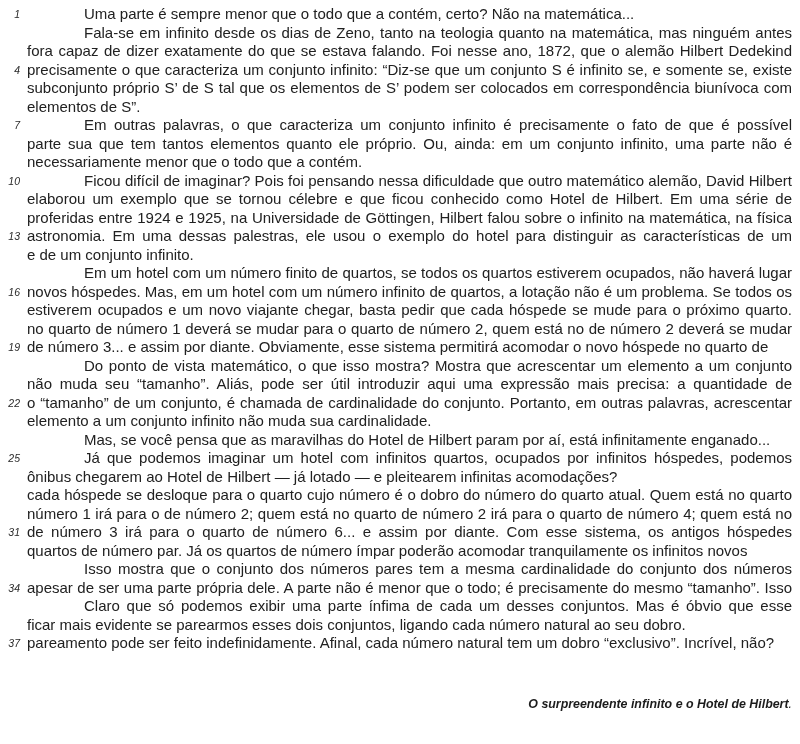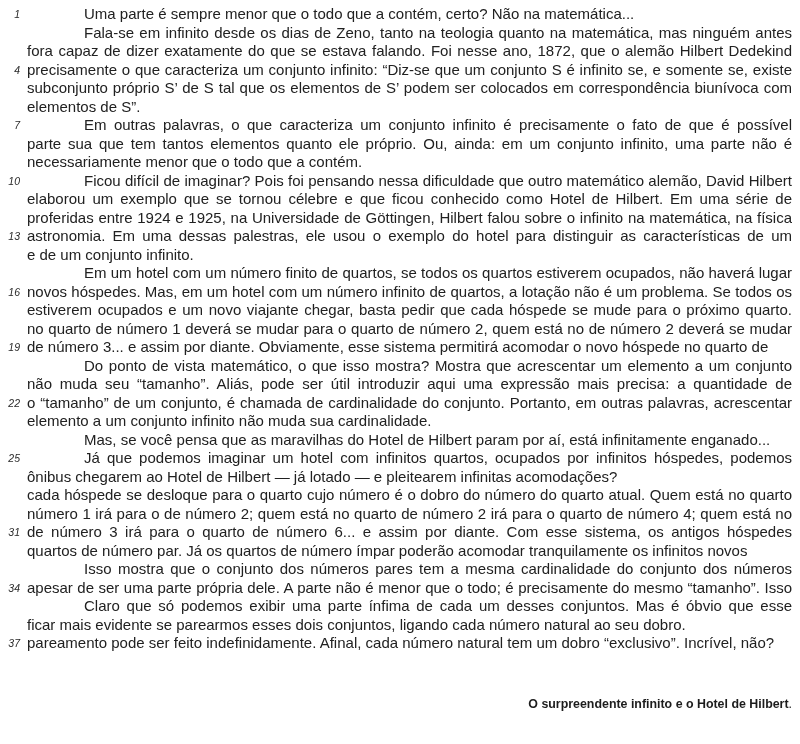--- a/index.html
+++ b/index.html
@@ -50,20 +50,21 @@
     position: absolute;
     top: 694px;
     right: 8px;
     left: 27px;
     text-align: right;
   }
   .cit-title {
     font-size: 12.4px;
     line-height: 21.5px;
     color: #1c1c1c;
+    font-style: italic;
   }
   .cit-title .bold { font-weight: bold; }
   .cit-source {
     font-size: 12.4px;
     line-height: 21.5px;
     color: #ec4899;
     margin-top: 48px;
   }
 </style>
 </head>

